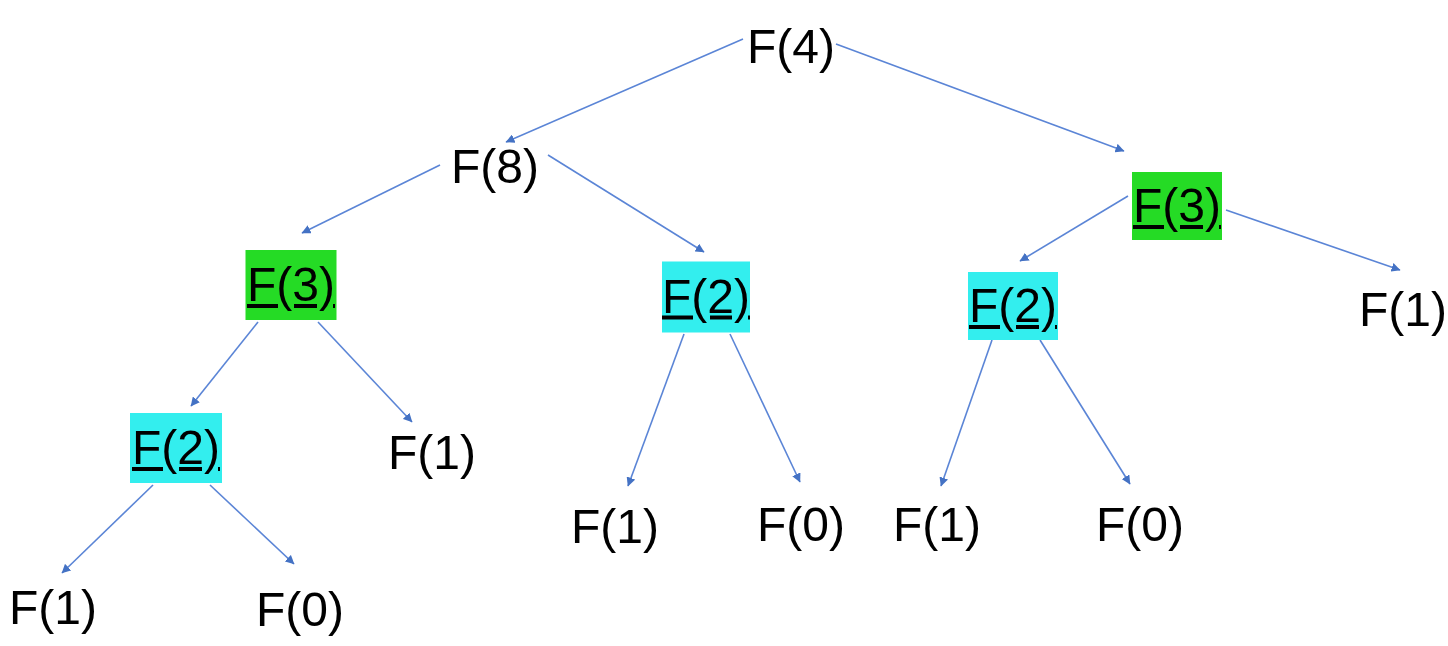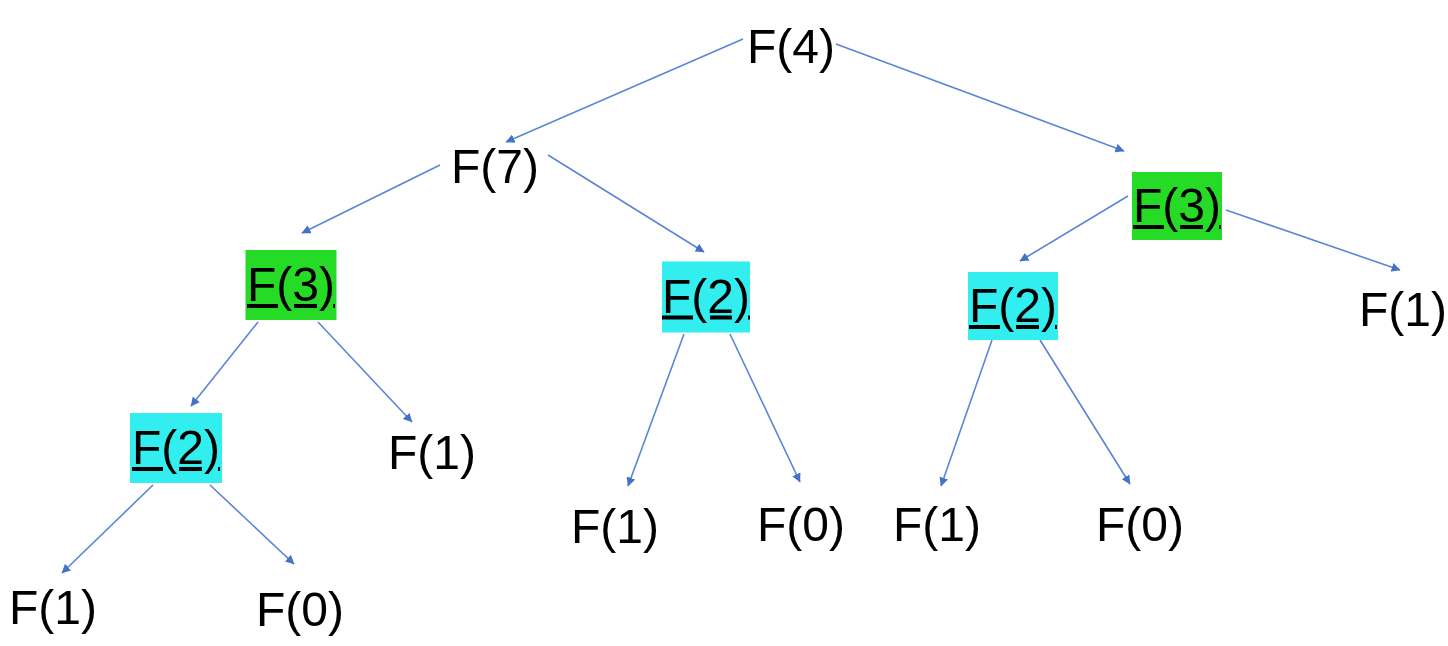--- a/index.html
+++ b/index.html
@@ -61,21 +61,21 @@
         <line x1="684" y1="334" x2="628" y2="486" stroke="#5B85D6" stroke-width="1.6" marker-end="url(#arrowhead)"></line>
         <line x1="730" y1="334" x2="800" y2="482" stroke="#5B85D6" stroke-width="1.6" marker-end="url(#arrowhead)"></line>
         <line x1="1128" y1="196" x2="1020" y2="261" stroke="#5B85D6" stroke-width="1.6" marker-end="url(#arrowhead)"></line>
         <line x1="1226" y1="210" x2="1400" y2="270" stroke="#5B85D6" stroke-width="1.6" marker-end="url(#arrowhead)"></line>
         <line x1="992" y1="340" x2="941" y2="486" stroke="#5B85D6" stroke-width="1.6" marker-end="url(#arrowhead)"></line>
         <line x1="1040" y1="340" x2="1130" y2="484" stroke="#5B85D6" stroke-width="1.6" marker-end="url(#arrowhead)"></line>
       </g>
   </svg>
   <div id="nodes-layer">
       <div class="node" style="left: 791px; top: 47px; background: transparent; color: rgb(0, 0, 0);">F(4)</div>
-      <div class="node" style="left: 495px; top: 167px; background: transparent; color: rgb(0, 0, 0);">F(7)</div>
+      <div class="node" style="left: 495px; top: 167px; background: transparent; color: rgb(0, 0, 0);">F(8)</div>
       <div class="node boxed" style="left: 291px; top: 285px; width: 91px; height: 70px; background: rgb(37, 219, 37); color: rgb(0, 0, 0);">F(3)</div>
       <div class="node boxed" style="left: 176px; top: 448px; width: 92px; height: 70px; background: rgb(51, 238, 238); color: rgb(0, 0, 0);">F(2)</div>
       <div class="node" style="left: 53px; top: 608px; background: transparent; color: rgb(0, 0, 0);">F(1)</div>
       <div class="node" style="left: 300px; top: 610px; background: transparent; color: rgb(0, 0, 0);">F(0)</div>
       <div class="node" style="left: 432px; top: 453px; background: transparent; color: rgb(0, 0, 0);">F(1)</div>
       <div class="node boxed" style="left: 706px; top: 297px; width: 88px; height: 71px; background: rgb(51, 238, 238); color: rgb(0, 0, 0);">F(2)</div>
       <div class="node" style="left: 615px; top: 527px; background: transparent; color: rgb(0, 0, 0);">F(1)</div>
       <div class="node" style="left: 801px; top: 525px; background: transparent; color: rgb(0, 0, 0);">F(0)</div>
       <div class="node boxed" style="left: 1177px; top: 206px; width: 90px; height: 68px; background: rgb(37, 219, 37); color: rgb(0, 0, 0);">F(3)</div>
       <div class="node boxed" style="left: 1013px; top: 306px; width: 90px; height: 68px; background: rgb(51, 238, 238); color: rgb(0, 0, 0);">F(2)</div>

